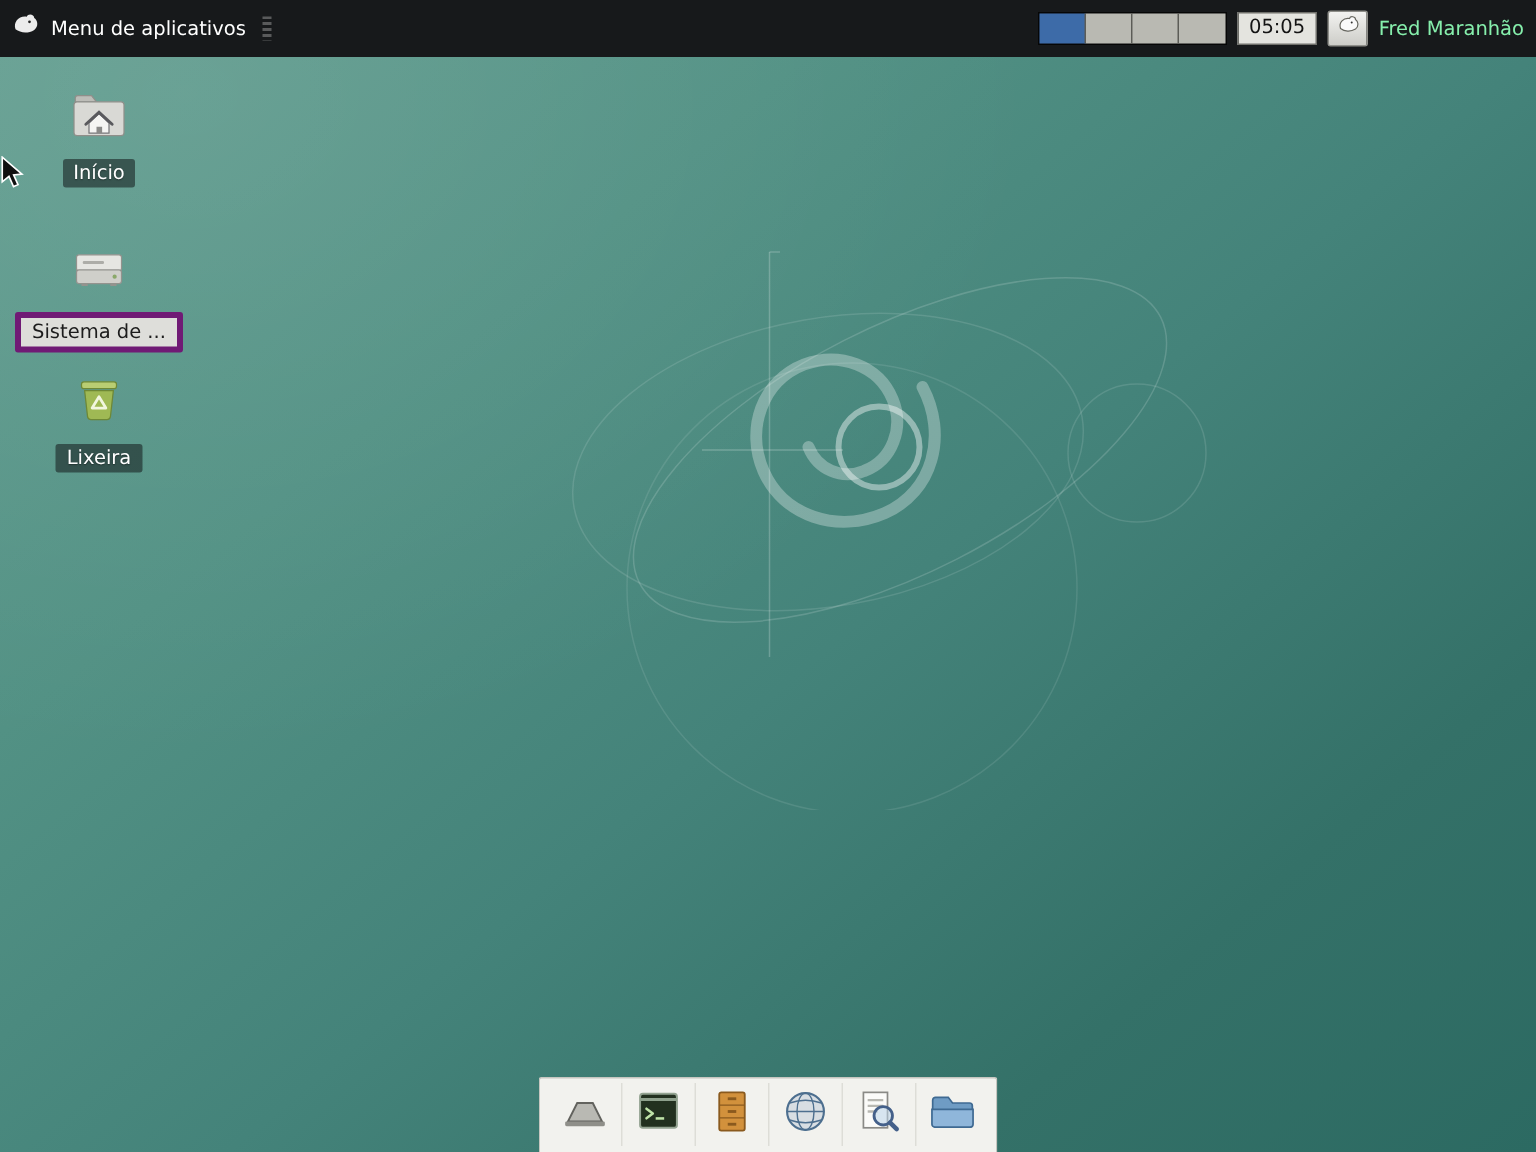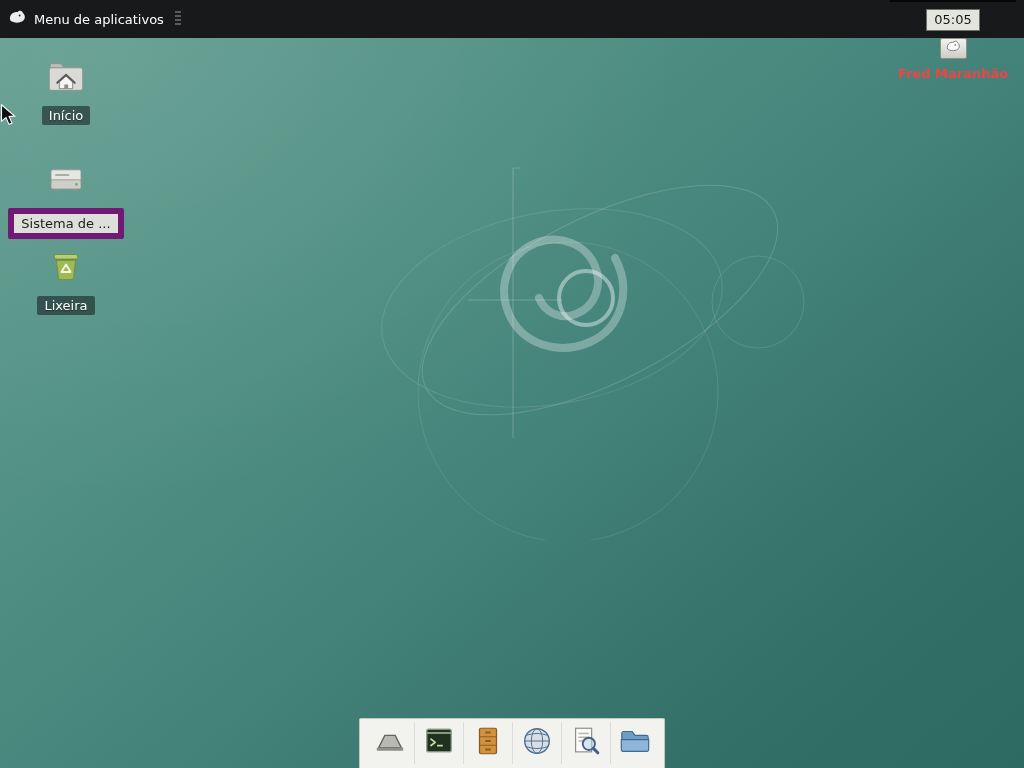--- a/index.html
+++ b/index.html
@@ -17,57 +17,57 @@
     position:absolute; top:0; left:0; right:0; height:38px;
     background:#17191b;
     display:flex; align-items:flex-end;
     color:#fff; font-size:13px; z-index:50;
   }
   .panel-left { display:flex; align-items:center; gap:7px; padding-left:7px; height:100%; cursor:default; }
   .panel-grip {
     width:6px; height:16px; margin-left:4px; opacity:.45;
     background:repeating-linear-gradient(to bottom,#aaa 0 2px, transparent 2px 4px);
   }
-  .panel-right { margin-left:auto; display:flex; align-items:center; gap:7px; padding-right:8px; height:100%;flex-direction:column; }
+  .panel-right { margin-left:auto; display:flex; align-items:center; gap:7px; padding-right:8px; height:100%; }
 
   .pager { display:flex; height:22px; border:1px solid #060606; }
   .pager-cell { width:31px; height:100%; background:#b9b9b2; border-right:1px solid #5c5c57; }
   .pager-cell:last-child { border-right:none; }
   .pager-cell.active { background:#3d6ba8; }
 
   .clock {
     height:22px; padding:0 7px; line-height:20px;
     background:#e4e4df; color:#141414;
     border:1px solid #6f6f6a; font-size:13px;
   }
   .tray-btn {
     width:27px; height:24px; border-radius:2px;
     background:linear-gradient(#f2f2f0,#cdcdc8);
     border:1px solid #8f8f8a;
     display:flex; align-items:center; justify-content:center;
   }
-  .username { color:#ef4444; white-space:nowrap;font-weight:bold; }
+  .username { color:#86efac; white-space:nowrap; }
 
   
   .desktop-icon {
     position:absolute; width:110px; left:11px;
     display:flex; flex-direction:column; align-items:center; gap:5px;
     cursor:default;
   }
   .di-home { top:57px; }
   .di-fs   { top:159px; }
   .di-trash{ top:247px; }
   .icon-label {
     font-size:13px; padding:2px 7px; border-radius:2px;
     background:rgba(28,38,38,0.62); color:#fff;
     white-space:nowrap; text-shadow:0 1px 1px rgba(0,0,0,.4);text-align:right;
   }
   .icon-label.selected {
     background:#dededa; color:#1c1c1c; text-shadow:none;
-    border:6px solid #701a75;
+    border:4px solid #701a75;
   }
 
   
   .watermark { position:absolute; left:330px; top:140px; pointer-events:none; }
 
   
   .cursor { position:absolute; left:0px; top:104px; z-index:90; pointer-events:none; }
 
   
   .dock {

